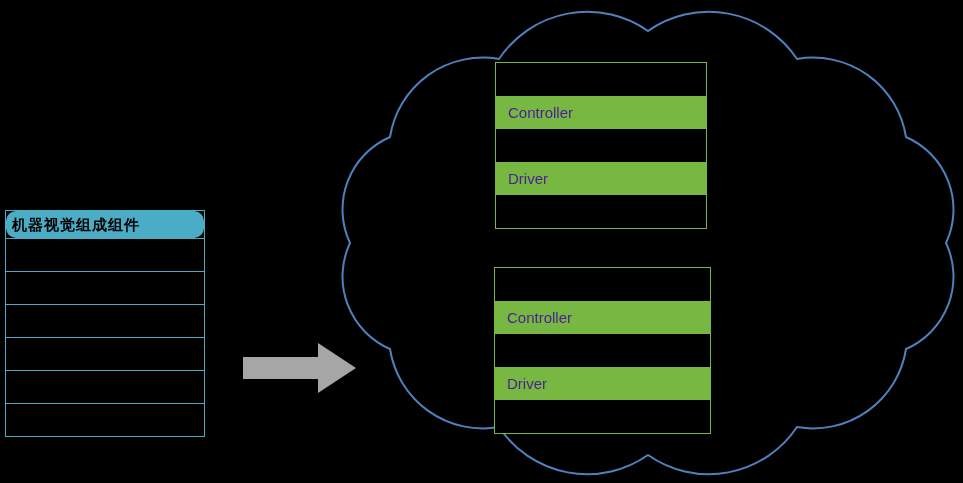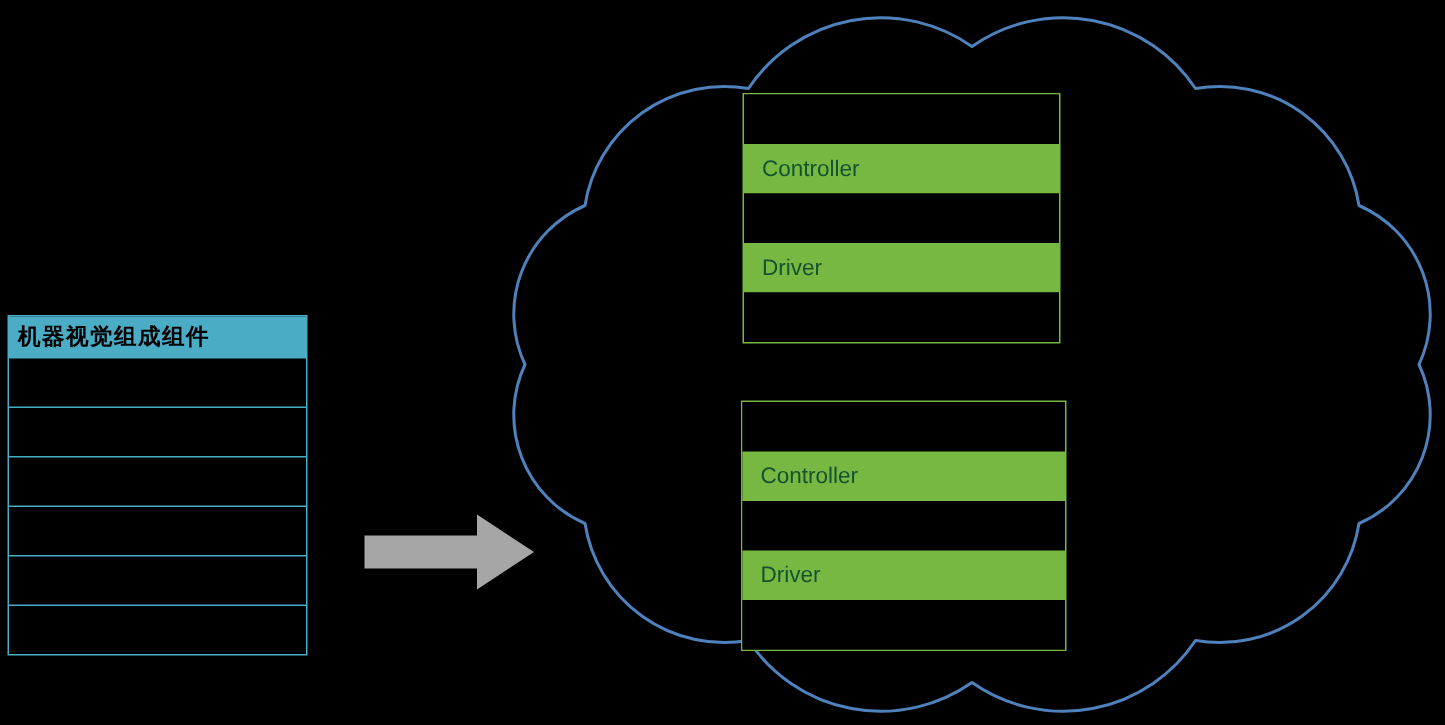--- a/index.html
+++ b/index.html
@@ -33,20 +33,21 @@
     height:27px;
     line-height:27px;
     background:#4bacc6;
     color:#000;
     font-weight:bold;
     font-size:15px;
     padding-left:6px;
     letter-spacing:1px;
     white-space:nowrap;
     overflow:hidden;
+    border-radius:10px;
   }
   .lt-row{
     height:32px;
     background:#000;
     border-top:1px solid #4bacc6;
   }
   
   .stack{
     position:absolute;
     border:1px solid #77b843;
@@ -58,21 +59,21 @@
   .s-row{
     height:33px;
     line-height:33px;
     font-size:15px;
     padding-left:12px;
     box-sizing:border-box;
     white-space:nowrap;
     overflow:hidden;
   }
   .s-row.black{ background:#000; color:#fff; }
-  .s-row.green{ background:#77b843; color:#14532d; }
+  .s-row.green{ background:#77b843; color:#4c1d95; }
 </style>
 </head>
 <body>
 
 <div class="stage">
 
   <svg class="layer-svg" viewBox="0 0 963 483" aria-hidden="true">
 
     <path d="M 350 243
          A 79 79 0 0 1 390 137

